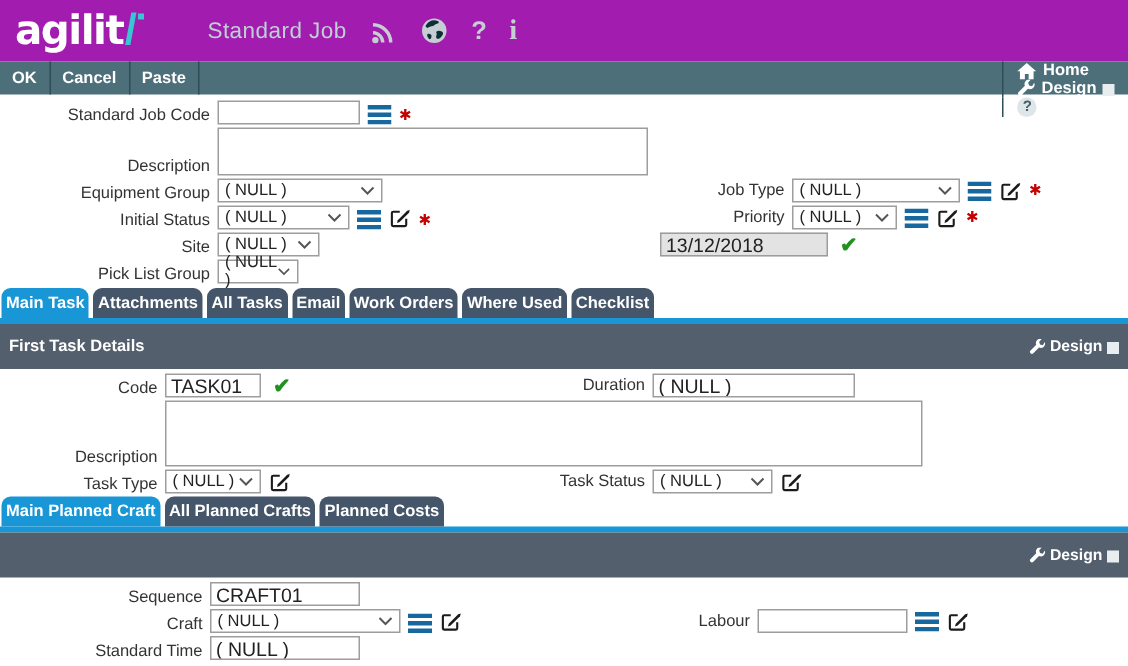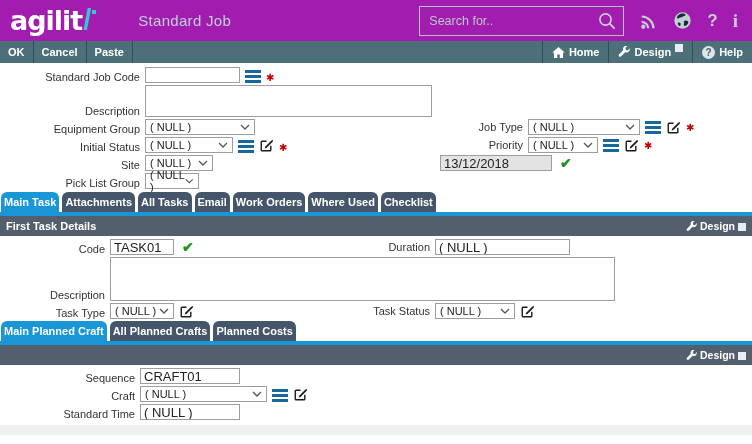--- a/index.html
+++ b/index.html
@@ -17,21 +17,21 @@
   .search input { flex: 1; background: transparent; border: none; outline: none; color: #c5d0d4; font-size: 12.5px; padding: 0 6px 0 9px; font-family: "Liberation Sans", sans-serif; }
   .search input::placeholder { color: #b9c6ca; }
   .search svg { margin-right: 6px; }
   .hdr-icons { display: flex; align-items: center; gap: 15px; margin: 0 14px 0 16px; }
   .hdr-glyph { color: #c5ced2; font-weight: 800; font-size: 17px; cursor: pointer; line-height: 1; }
   .hdr-glyph.serif { font-family: "Liberation Serif", serif; font-size: 19px; }
 
   
   .toolbar { height: 22px; background: #4c6f7a; display: flex; align-items: stretch; color: #fff; font-size: 11px; font-weight: bold; }
   .tb-btn { padding: 0 8px; display: flex; align-items: center; border-right: 1px solid #2e4d55; cursor: pointer; }
-  .tb-right { margin-left: auto; display: flex; align-items: stretch; }
+  .tb-right { margin-left: auto; display: flex; align-items: stretch; flex-direction: column; }
   .tb-item { padding: 0 9px; display: flex; align-items: center; gap: 4px; border-left: 1px solid #2e4d55; cursor: pointer; }
   .design-square { width: 8px; height: 8px; background: #e8eef0; align-self: flex-start; margin-top: 3px; }
 
   
   main { padding-top: 4px; }
   .row { display: flex; align-items: center; margin-bottom: 2px; font-size: 11px; color: #2b2b2b; }
   .cell-l { display: flex; align-items: flex-end; width: 440px; flex: none; }
   .cell-l.ft { width: 370px; }
   .cell-r { display: flex; align-items: center; }
   .lbl { width: 145px; flex: none; text-align: right; padding-right: 5px; color: #333; }
@@ -45,43 +45,36 @@
   .sel { height: 16px; border: 1px solid #9d9d9d; background: #fff; display: flex; align-items: center; justify-content: space-between; padding: 0 4px; cursor: pointer; color: #222; }
   .icb { margin-left: 5px; display: inline-flex; align-items: center; cursor: pointer; }
   .req { color: #c40000; font-size: 10px; margin-left: 5px; }
   .chk { color: #21911f; font-size: 14px; font-weight: bold; margin-left: 8px; }
 
   
   .tabs { display: flex; gap: 3px; padding-left: 1px; margin-top: 3px; }
   .tab { background: #46566a; color: #fff; font-size: 11px; font-weight: bold; padding: 4px 3px 4px; border-radius: 6px 6px 0 0; cursor: pointer; white-space: nowrap; }
   .tab.active { background: #1896d5; }
   .tabstrip { height: 4px; background: #1896d5; }
-  .secbar { height: 20px; background: #545f6e; color: #fff; display: flex; align-items: center; padding: 0 6px; font-size: 11px; font-weight: bold; }
+  .secbar { height: 30px; background: #545f6e; color: #fff; display: flex; align-items: center; padding: 0 6px; font-size: 11px; font-weight: bold; }
   .secbar .design { margin-left: auto; display: flex; align-items: center; gap: 3px; font-size: 10.5px; cursor: pointer; }
   .mt3 { margin-top: 3px; }
   .bottom-strip { height: 10px; background: #eef1f2; margin-top: 5px; }
 </style>
 </head>
 <body>
 
 <div class="page">
 
   <header>
     <div class="logo">
       <span class="logo-t">agilit</span><span class="logo-s">/</span><span class="logo-dot"></span>
     </div>
     <div class="page-title">Standard Job</div>
 
-    <div class="search">
-      <input type="text" placeholder="Search for.." style="">
-      <svg width="20" height="20" viewBox="0 0 20 20">
-        <circle cx="8.5" cy="8.5" r="5.6" fill="none" stroke="#c9d3d6" stroke-width="1.6"></circle>
-        <line x1="12.7" y1="12.7" x2="17.6" y2="17.6" stroke="#c9d3d6" stroke-width="1.8"></line>
-      </svg>
-    </div>
 
     <div class="hdr-icons">
       <svg width="18" height="18" viewBox="0 0 16 16" style="cursor:pointer">
         <path d="M1.5 8.7a6 6 0 0 1 5.8 5.8" fill="none" stroke="#c5ced2" stroke-width="2"></path>
         <path d="M1.5 4a10.7 10.7 0 0 1 10.5 10.5" fill="none" stroke="#c5ced2" stroke-width="2"></path>
         <circle cx="2.9" cy="13.1" r="1.9" fill="#c5ced2"></circle>
       </svg>
       <svg width="19" height="19" viewBox="0 0 20 20" style="cursor:pointer">
         <circle cx="10" cy="10" r="8.6" fill="#c5ced2"></circle>
         <path fill="#0d2f35" d="M4.2 6.2C5.2 4 7.4 2.6 10 2.6c1.9 0 3.3.7 3.2 1.5-.1 1.2-2.1 1-3.2 2-1 1-2.9.5-3.9 1.5-.8.8-1.4.4-1.9-.4-.4-.6-.3-.7 0-1z"></path>
@@ -378,20 +371,39 @@
               </g>
             </svg>
           </span>
         <span class="icb">
             <svg width="15" height="15" viewBox="0 0 16 16">
               <path d="M12.6 8.3v4.4c0 .5-.4.9-.9.9H3.3a.9.9 0 0 1-.9-.9V4.3c0-.5.4-.9.9-.9H8" fill="none" stroke="#1b1b1b" stroke-width="1.5"></path>
               <path d="M6.6 9.4l6.7-6.7 1.8-.5-.5 1.8-6.7 6.7-1.9.6z" fill="#1b1b1b"></path>
             </svg>
           </span>
       </div>
+      <div class="cell-r">
+        <label class="lbl-r sm">Labour</label>
+        <input class="fld" style="width: 100px;" value="">
+        <span class="icb">
+            <svg width="16" height="13" viewBox="0 0 16 13">
+              <g fill="#17689f">
+                <rect width="16" height="3"></rect>
+                <rect y="5" width="16" height="3"></rect>
+                <rect y="10" width="16" height="3"></rect>
+              </g>
+            </svg>
+          </span>
+        <span class="icb">
+            <svg width="15" height="15" viewBox="0 0 16 16">
+              <path d="M12.6 8.3v4.4c0 .5-.4.9-.9.9H3.3a.9.9 0 0 1-.9-.9V4.3c0-.5.4-.9.9-.9H8" fill="none" stroke="#1b1b1b" stroke-width="1.5"></path>
+              <path d="M6.6 9.4l6.7-6.7 1.8-.5-.5 1.8-6.7 6.7-1.9.6z" fill="#1b1b1b"></path>
+            </svg>
+          </span>
+      </div>
     </div>
 
     <div class="row">
       <div class="cell-l">
         <label class="lbl lbl-cs">Standard Time</label>
         <input class="fld" style="width: 100px;" value="( NULL )">
       </div>
     </div>
 
     <div class="bottom-strip"></div>

